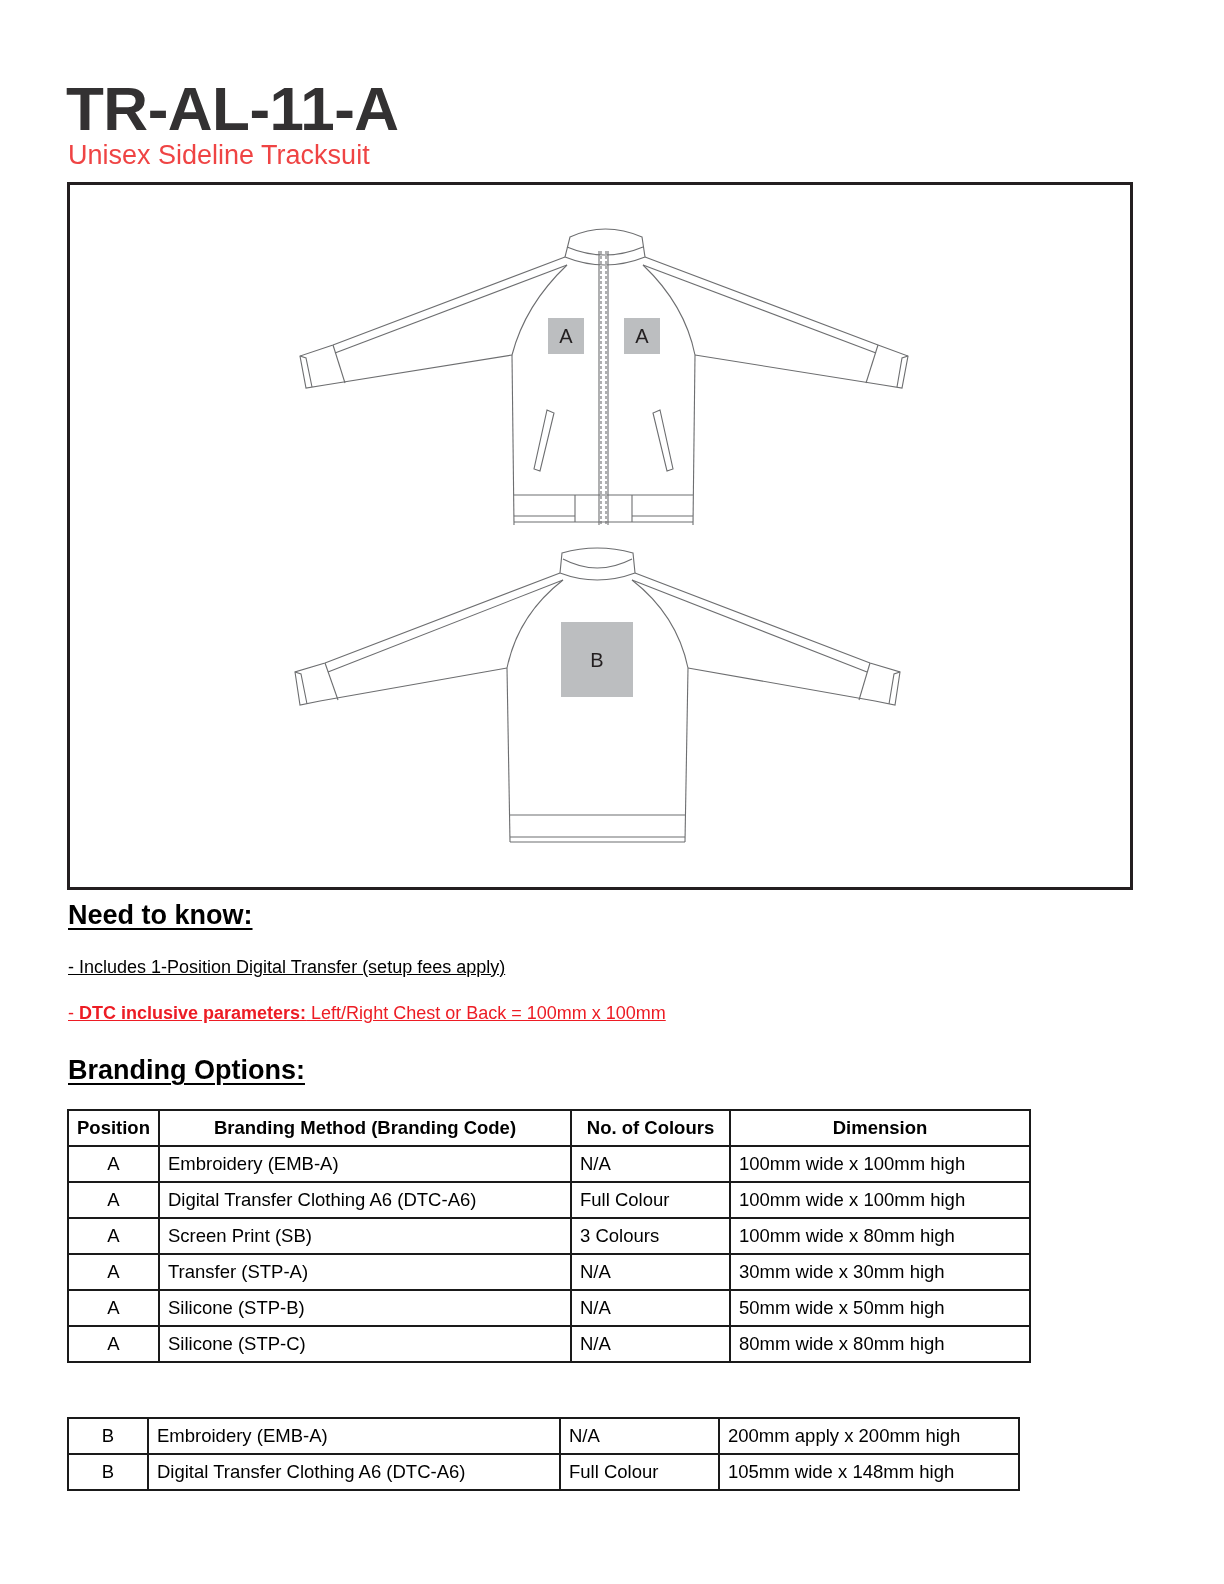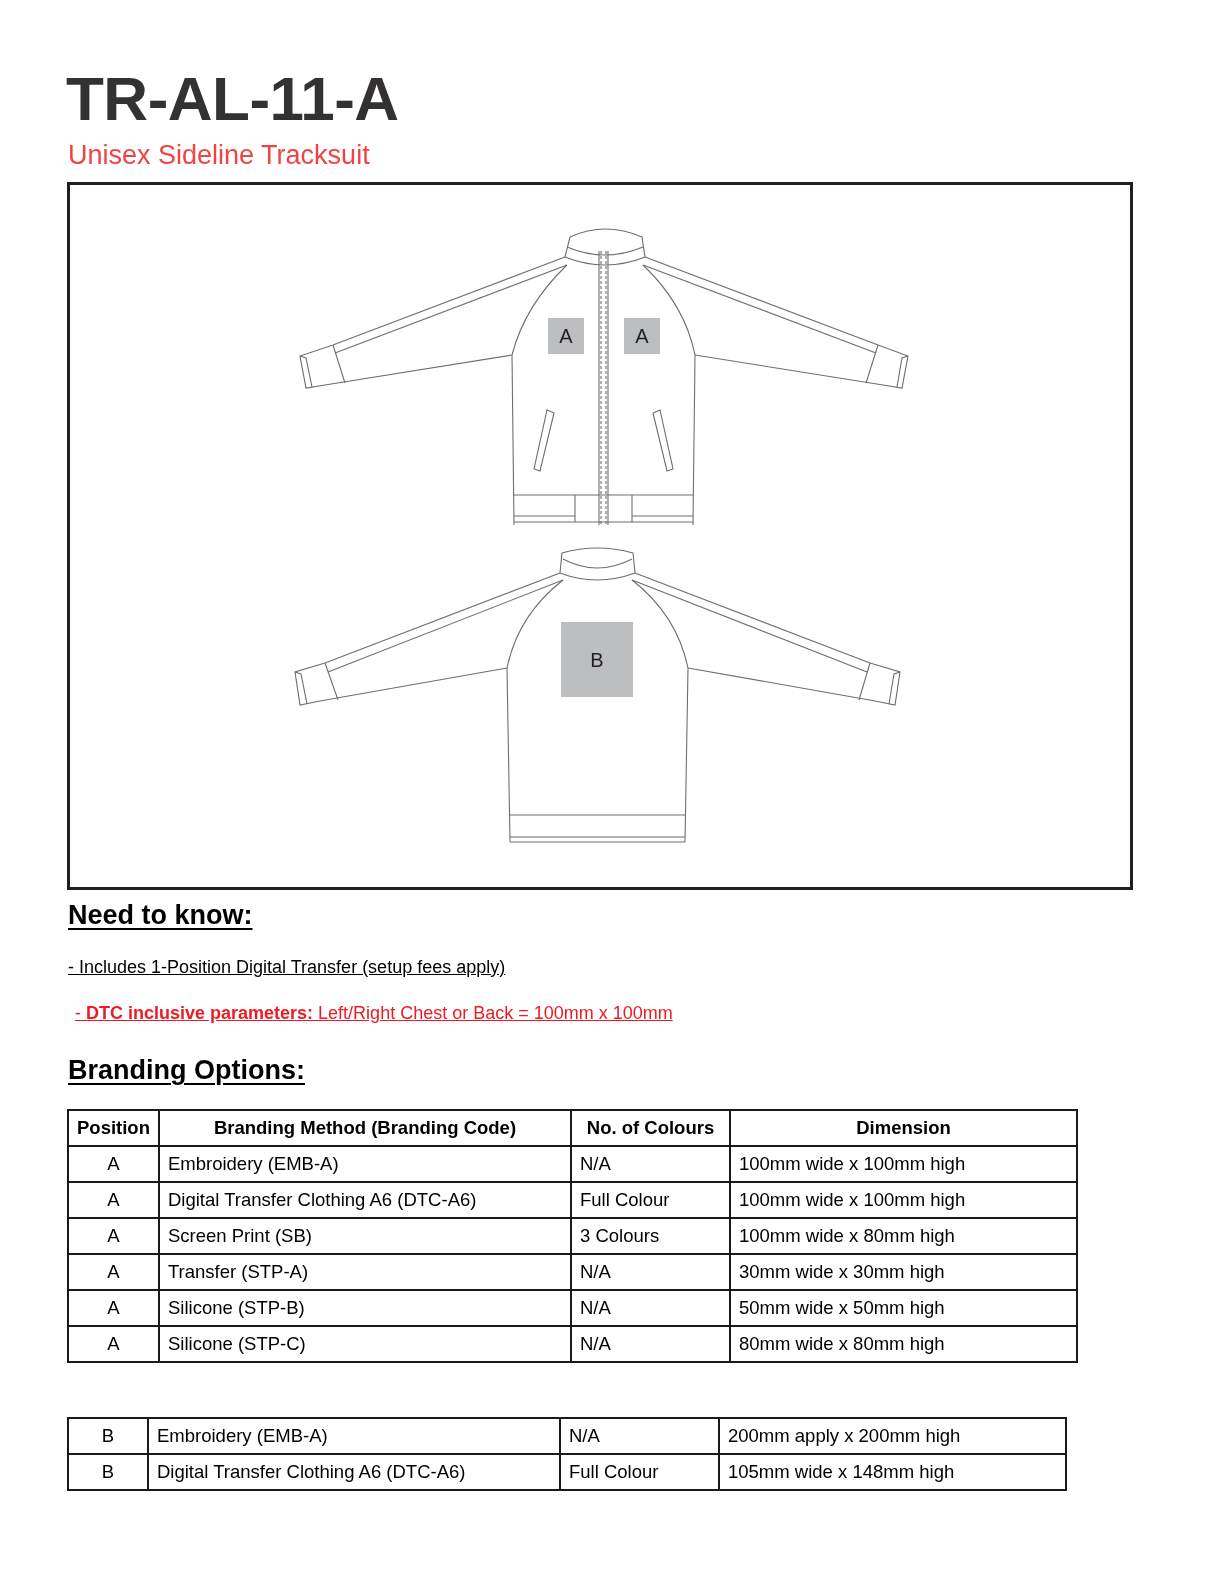--- a/index.html
+++ b/index.html
@@ -1,29 +1,29 @@
 <!DOCTYPE html>
 <html><head>
 <meta charset="utf-8">
 <style>
   html, body { margin: 0; padding: 0; background: #ffffff; }
   body { width: 1224px; height: 1584px; position: relative; font-family: "Liberation Sans", sans-serif; color: #000; overflow: hidden; }
-  .title { position: absolute; left: 66px; top: 68px; font-size: 62px; font-weight: bold; color: #333132; letter-spacing: -0.5px; line-height: 1; }
+  .title { position: absolute; left: 66px; top: 78px; font-size: 62px; font-weight: bold; color: #333132; letter-spacing: -0.5px; line-height: 1; }
   .subtitle { position: absolute; left: 68px; top: 142px; font-size: 27px; color: #ef4444; line-height: 1; }
   .frame { position: absolute; left: 67px; top: 182px; width: 1060px; height: 702px; border: 3px solid #231f20; box-sizing: content-box; background: #fff; }
   .frame svg { position: absolute; left: 0; top: 0; }
   .h2 { position: absolute; left: 68px; font-size: 27px; font-weight: bold; text-decoration: underline; text-underline-offset: 4px; text-decoration-thickness: 2px; line-height: 1; }
   .note { position: absolute; left: 68px; font-size: 18px; line-height: 1; text-decoration: underline; }
   .note.red { color: #ed1c24; }
   .note .bold { font-weight: bold; }
   table.bt { position: absolute; left: 67px; border-collapse: collapse; font-size: 18.5px; }
   table.bt td, table.bt th { border: 2px solid #1a1a1a; height: 36px; padding: 0 8px; box-sizing: border-box; }
   table.bt th { font-weight: bold; text-align: center; }
   table.bt td.pos { text-align: center; }
-  .c1 { width: 80px; } .c2 { width: 412px; } .c3 { width: 159px; } .c4 { width: 347px; }
+  .c1 { width: 80px; } .c2 { width: 412px; } .c3 { width: 159px; } .c4 { width: 300px; }
   .ph { fill: #bcbec0; }
   .phl { font-family: "Liberation Sans", sans-serif; font-size: 20px; fill: #231f20; }
 </style>
 </head>
 <body>
 
 <div class="title">TR-AL-11-A</div>
 <div class="subtitle">Unisex Sideline Tracksuit</div>
 
 <div class="frame">
@@ -92,21 +92,21 @@
     <text class="phl" x="496" y="158" text-anchor="middle">A</text>
     <rect class="ph" x="554" y="133" width="36" height="36"></rect>
     <text class="phl" x="572" y="158" text-anchor="middle">A</text>
     <rect class="ph" x="491" y="437" width="72" height="75"></rect>
     <text class="phl" x="527" y="482" text-anchor="middle">B</text>
   </svg>
 </div>
 
 <div class="h2" style="top:902px;">Need to know:</div>
 <div class="note" style="top:958px;">- Includes 1-Position Digital Transfer (setup fees apply)</div>
-<div class="note red" style="top:1004px;margin-left:7px;"><span>- </span><span class="bold">DTC inclusive parameters:</span><span> Left/Right Chest or Back = 100mm x 100mm</span></div>
+<div class="note red" style="top:1004px;"><span>- </span><span class="bold">DTC inclusive parameters:</span><span> Left/Right Chest or Back = 100mm x 100mm</span></div>
 
 <div class="h2" style="top:1057px;">Branding Options:</div>
 
 <table class="bt" style="top:1109px;">
   <tbody>
       <tr>
     <th class="c1">Position</th>
     <th class="c2">Branding Method (Branding Code)</th>
     <th class="c3">No. of Colours</th>
     <th class="c4">Dimension</th>

